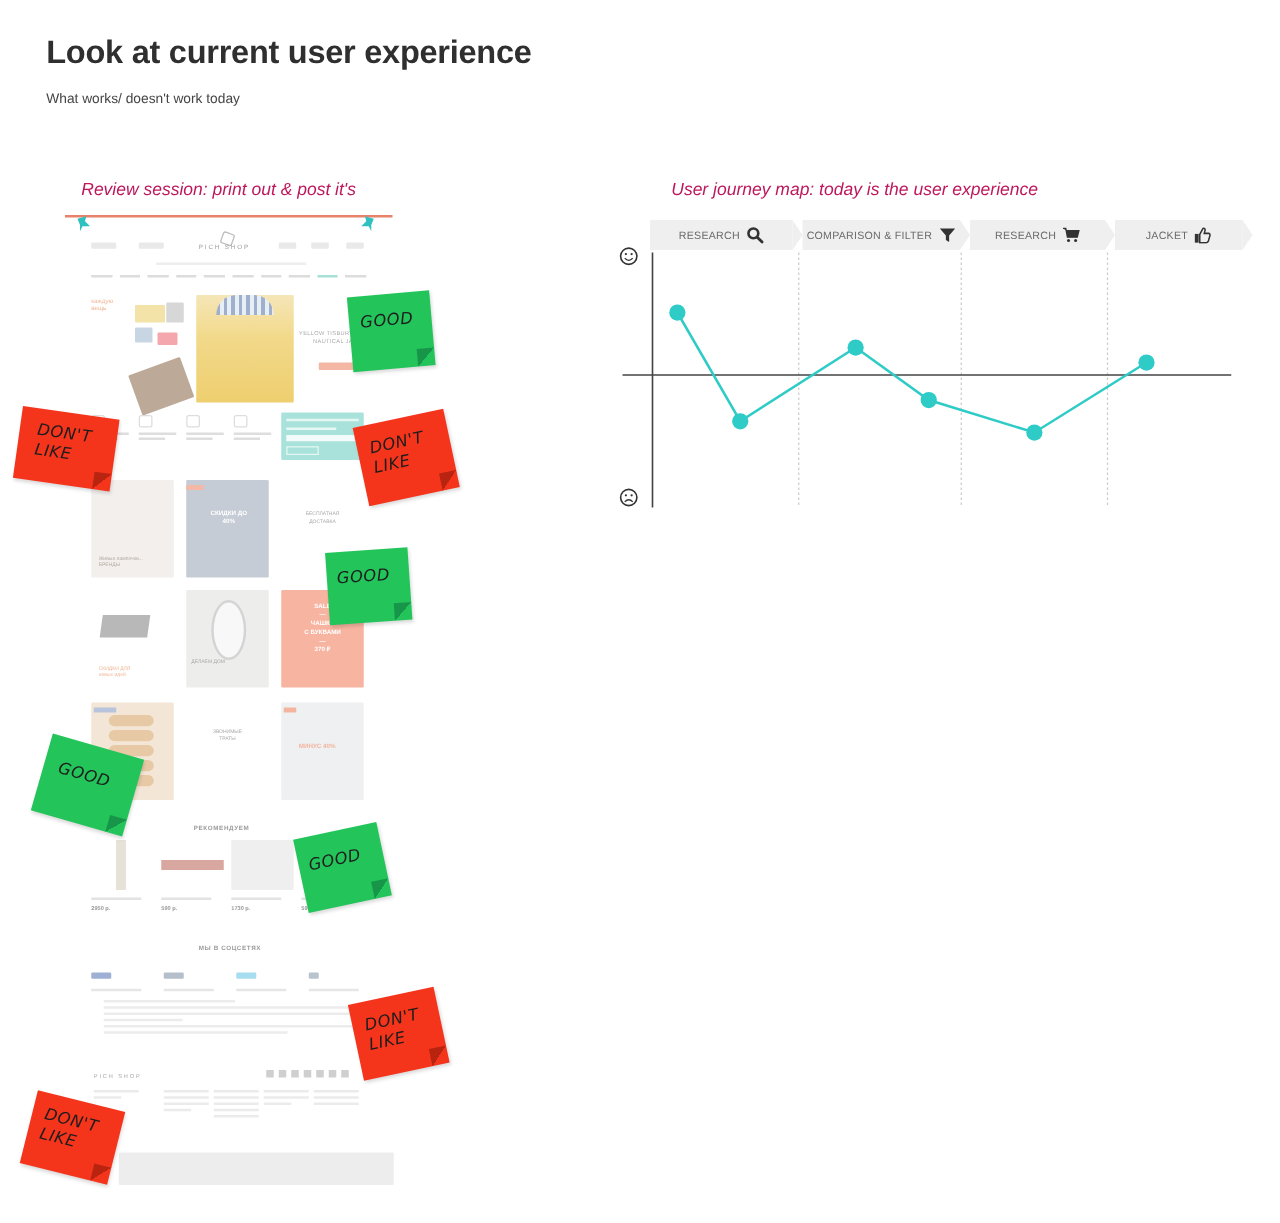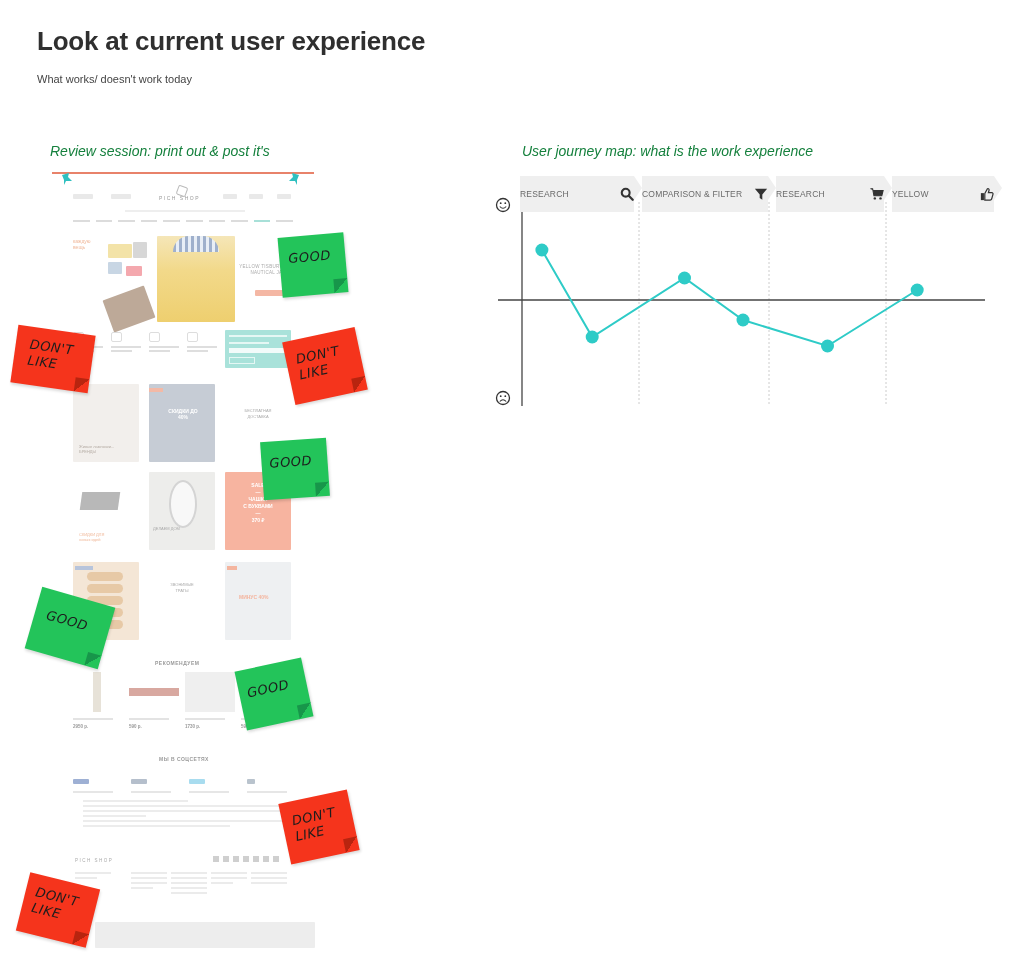--- a/index.html
+++ b/index.html
@@ -1,20 +1,20 @@
 <!DOCTYPE html>
 <html><head>
 <meta charset="utf-8">
 <style>
   html, body { margin:0; padding:0; background:#ffffff; }
   body { width:1024px; height:978px; position:relative; overflow:hidden; font-family:"Liberation Sans", sans-serif; color:#333; }
   .abs { position:absolute; }
   #title { left:37px; top:26px; font-size:26px; font-weight:bold; color:#2f2f2f; letter-spacing:-0.2px; white-space:nowrap; }
   #subtitle { left:37px; top:73px; font-size:11px; color:#444; white-space:nowrap; }
-  .caption { font-style:italic; font-size:14px; color:#15803d; white-space:nowrap; }
+  .caption { font-style:italic; font-size:14px; color:#be185d; white-space:nowrap;margin-left:15px; }
   #left-caption { left:50px; top:143px; }
   #right-caption { left:522px; top:143px; }
 
   
   #printout { left:55px; top:172px; width:260px; height:776px; background:#fff; }
   #printout .redline { position:absolute; left:-3px; top:0; width:262px; height:2px; background:#e8826a; }
   .site-head { position:absolute; left:0; top:8px; width:260px; height:28px; }
   .site-logo { position:absolute; left:104px; top:15px; font-size:5px; letter-spacing:1.5px; color:#9a9a9a; }
   .site-logo-mark { position:absolute; left:122px; top:6px; width:8px; height:8px; border:1px solid #bbb; border-radius:2px; transform:rotate(20deg); }
   .hdr-block { position:absolute; top:14px; height:8px; background:#e9e9e9; border-radius:1px; }
@@ -93,33 +93,33 @@
   .note { position:absolute; box-shadow:1px 2px 3px rgba(0,0,0,0.15); font-family:"DejaVu Sans", sans-serif; color:#1d1d1d; }
   .note.good { background:#23c45a; }
   .note.bad { background:#f5341c; }
   .note .txt { position:absolute; font-size:13px; line-height:16px; letter-spacing:0.5px; font-style:italic; }
   .note .fold { position:absolute; right:0; bottom:0; width:14px; height:14px; }
   .note.good .fold { background:linear-gradient(315deg, transparent 50%, #17964a 50%); }
   .note.bad .fold { background:linear-gradient(315deg, transparent 50%, #b8240f 50%); }
 
   
   #journey-header { left:520px; top:176px; width:476px; height:24px; }
-  .stage { position:absolute; top:0; height:36px; background:#efefef; display:flex; align-items:center; justify-content:space-between; gap:5px; font-size:8.5px; color:#6a6a6a; letter-spacing:0.2px; }
+  .stage { position:absolute; top:0; height:24px; background:#efefef; display:flex; align-items:center; justify-content:center; gap:5px; font-size:8.5px; color:#6a6a6a; letter-spacing:0.2px; }
   .stage::after { content:""; position:absolute; right:-8px; top:0; width:0; height:0; border-top:12px solid transparent; border-bottom:12px solid transparent; border-left:8px solid #efefef; z-index:2; }
   .stage .ico { display:inline-block; width:14px; height:14px; }
   #chart-svg { left:490px; top:196px; }
 </style>
 </head>
 <body>
 
 <div id="title" class="abs">Look at current user experience</div>
 <div id="subtitle" class="abs">What works/ doesn't work today</div>
 
 <div id="left-caption" class="abs caption">Review session:  print out &amp; post it's</div>
-<div id="right-caption" class="abs caption">User journey map: what is the work experience</div>
+<div id="right-caption" class="abs caption">User journey map: today is the user experience</div>
 
 <div id="printout" class="abs">
   <div class="redline"></div>
 
   <div class="site-head">
     <div class="hdr-block" style="left:18px;width:20px;height:5px;"></div>
     <div class="hdr-block" style="left:56px;width:20px;height:5px;"></div>
     <div class="site-logo-mark"></div>
     <div class="site-logo">PICH SHOP</div>
     <div class="hdr-block" style="left:168px;width:14px;height:5px;"></div>
@@ -352,21 +352,21 @@
   </div>
   <div class="stage" style="left:256px;width:108px;z-index:2;">
     <span>RESEARCH</span>
     <svg class="ico" viewBox="0 0 16 16">
         <path d="M0.5 2 H3 L4.5 10 H13.5 L15 4 H4" fill="#333" stroke="#333" stroke-width="1.2"></path>
         <circle cx="5.5" cy="13" r="1.4" fill="#333"></circle>
         <circle cx="12" cy="13" r="1.4" fill="#333"></circle>
       </svg>
   </div>
   <div class="stage" style="left:372px;width:102px;z-index:1;">
-    <span>YELLOW</span>
+    <span>JACKET</span>
     <svg class="ico" viewBox="0 0 16 16">
         <rect x="1" y="7" width="3.5" height="8" fill="#333"></rect>
         <path d="M5.5 7.5 L8.5 2 C9.5 1.5 10.8 2.2 10.3 4 L9.6 6.5 H13.5 C14.6 6.5 15.2 7.5 14.8 8.5 L13.3 13.8 C13 14.6 12.4 15 11.6 15 H5.5 Z" fill="none" stroke="#333" stroke-width="1.4"></path>
       </svg>
   </div>
 </div>
 
 <svg id="chart-svg" class="abs" width="510" height="220" viewBox="490 196 510 220">
 
   <g>

